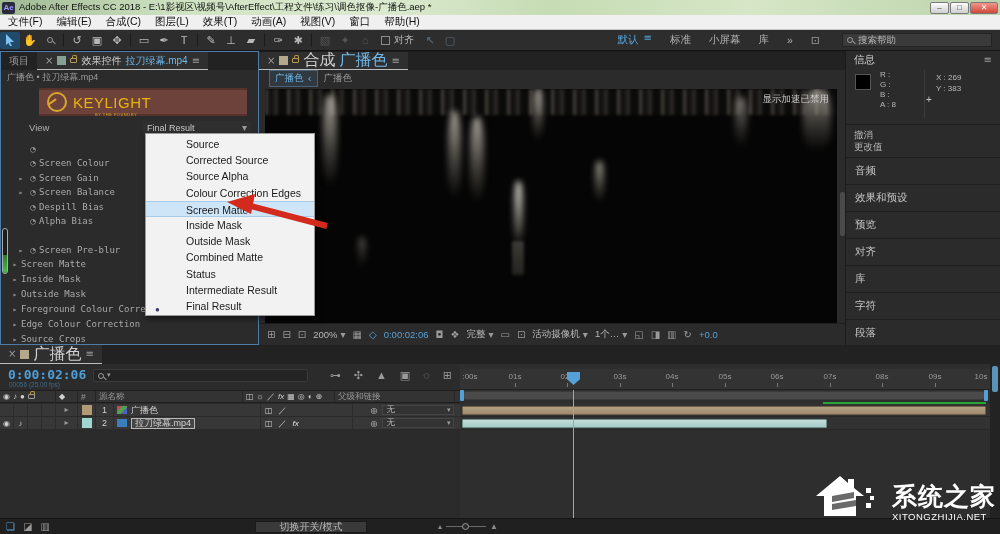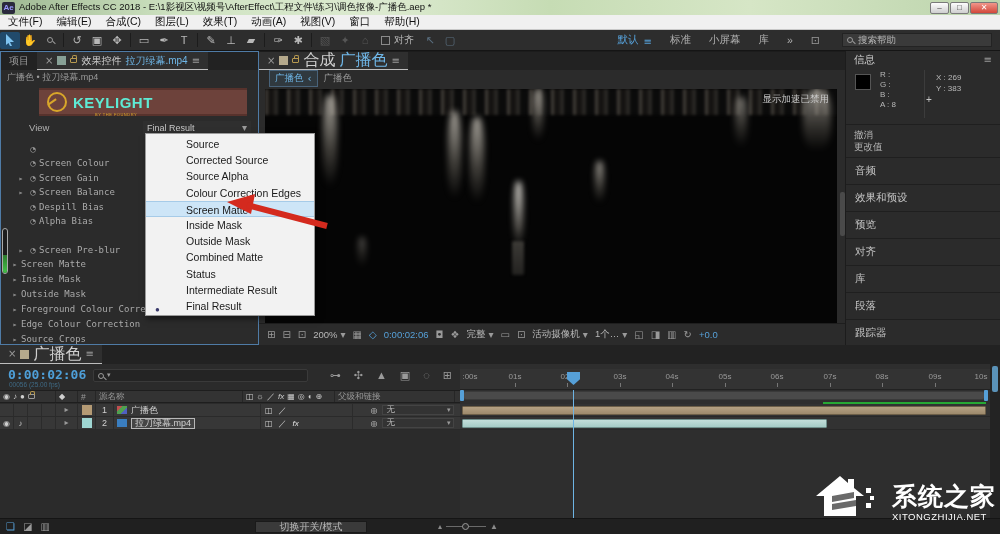--- a/index.html
+++ b/index.html
@@ -32,21 +32,21 @@
     display:flex; align-items:center; border-bottom:1px solid #151515; }
   .tool { width:20px; height:17px; display:flex; align-items:center; justify-content:center;
     font-size:11px; color:#b8b8b8; }
   .tool.active { background:#214a6b; border-radius:2px; color:#7ec3f0; }
   .tsep { width:1px; height:14px; background:#1c1c1c; margin:0 3px; }
   .tool.dim { color:#565656; }
   .tool.dim2 { color:#5a6f80; }
   .snap-wrap { display:flex; align-items:center; gap:4px; color:#b8b8b8; font-size:10px; margin:0 6px; }
   .snap-box { width:9px; height:9px; border:1px solid #8a8a8a; }
   .ws-area { margin-left:auto; display:flex; align-items:center; gap:18px; font-size:10.5px; color:#b0b0b0; }
-  .ws-active { color:#56a0d8; display:flex; gap:5px; align-items:flex-end; }
+  .ws-active { color:#56a0d8; display:flex; gap:5px; align-items:flex-start; }
   .searchbox { width:150px; height:14px; background:#3a3a3a; border:1px solid #232323; margin:0 8px 0 4px;
     display:flex; align-items:center; gap:5px; padding-left:4px; color:#b8b8b8; font-size:9.5px; }
   .mag { width:6px; height:6px; border:1px solid #9a9a9a; border-radius:50%; position:relative; flex:none; }
   .mag::after { content:''; position:absolute; width:4px; height:1px; background:#9a9a9a;
     transform:rotate(45deg); right:-4px; bottom:-1px; }
 
   
   .left-panel { position:absolute; left:0; top:51px; width:259px; height:294px; background:#2b2b2b;
     border:1px solid #4f7ba6; }
   .ptabs { height:18px; background:#222; display:flex; align-items:stretch; font-size:10px; color:#9a9a9a; }
@@ -56,21 +56,21 @@
   .swatch { width:9px; height:9px; flex:none; }
   .lock-icon { width:7px; height:5px; border:1px solid #b89a50; border-radius:1px; position:relative; flex:none; }
   .lock-icon::before { content:''; position:absolute; top:-4px; left:1px; width:3px; height:3px;
     border:1px solid #b89a50; border-bottom:none; border-radius:2px 2px 0 0; }
   .crumb { height:14px; display:flex; align-items:center; padding-left:6px; font-size:9px; color:#9a9a9a;
     background:#2b2b2b; }
   .kl-banner { position:absolute; left:38px; top:36px; width:208px; height:28px; background:#6d423b;
     display:flex; align-items:center; padding-left:8px; border-top:2px solid #57322c; border-bottom:2px solid #57322c;}
   .kl-logo { width:20px; height:20px; border:2px solid #d8a62a; border-radius:50%; position:relative; flex:none; }
   .kl-logo::after { content:''; position:absolute; left:-2px; top:7px; width:10px; height:2px; background:#d8a62a; transform:rotate(-35deg); }
-  .kl-txt { margin-left:6px; color:#5eead4; font-weight:bold; font-size:15px; letter-spacing:.5px; }
+  .kl-txt { margin-left:6px; color:#eab308; font-weight:normal; font-size:15px; letter-spacing:.5px; }
   .kl-sub { position:absolute; left:56px; top:22px; font-size:4px; color:#d8a62a; letter-spacing:.5px; }
   .view-row { position:absolute; left:0; top:68px; width:100%; height:15px; display:flex; align-items:center; }
   .view-label { margin-left:28px; font-size:9.5px; color:#b0b0b0; }
   .view-value { position:absolute; left:142px; width:108px; height:13px; background:#2f2f2f;
     display:flex; align-items:center; justify-content:space-between; padding:0 4px; font-size:9px; color:#c8c8c8; }
   .prow { position:absolute; left:0; width:100%; height:14px; display:flex; align-items:center; font-size:9px;
     color:#aaa; font-family:"DejaVu Sans Mono","Liberation Mono",monospace; }
   .prow .arr { width:12px; margin-left:14px; color:#8a8a8a; font-size:8px; text-align:center; flex:none;}
   .prow .sw-ico { width:12px; color:#9a9a9a; font-size:9px; flex:none; text-align:center; }
   .vscroll { position:absolute; left:1px; top:176px; width:6px; height:46px; background:#1d1d1d;
@@ -440,20 +440,21 @@
     <div class="rp-sep"></div>
     <div class="undo-block">
       <div>撤消</div>
       <div>更改值</div>
     </div>
     <div class="rp-sec">音频</div>
     <div class="rp-sec">效果和预设</div>
     <div class="rp-sec">预览</div>
     <div class="rp-sec">对齐</div>
     <div class="rp-sec">库</div>
+    <div class="rp-sec">字符</div>
     <div class="rp-sec">段落</div>
     <div class="rp-sec">跟踪器</div>
   </div>
 
   <div class="dropdown">
     <div class="ditem">Source</div>
     <div class="ditem">Corrected Source</div>
     <div class="ditem">Source Alpha</div>
     <div class="ditem">Colour Correction Edges</div>
     <div class="ditem hl">Screen Matte</div>

